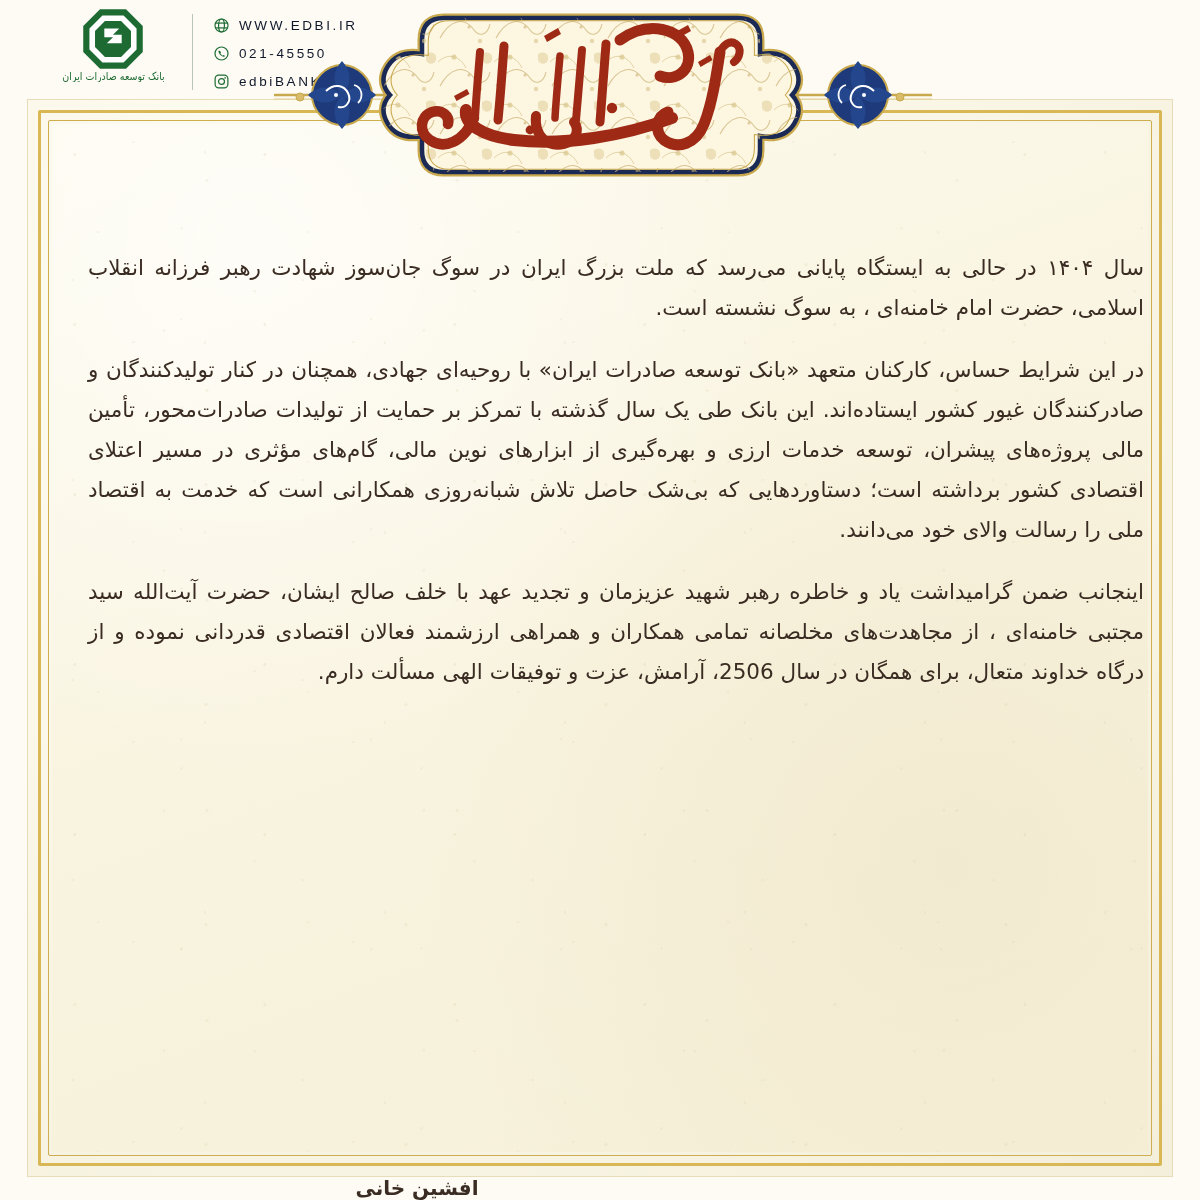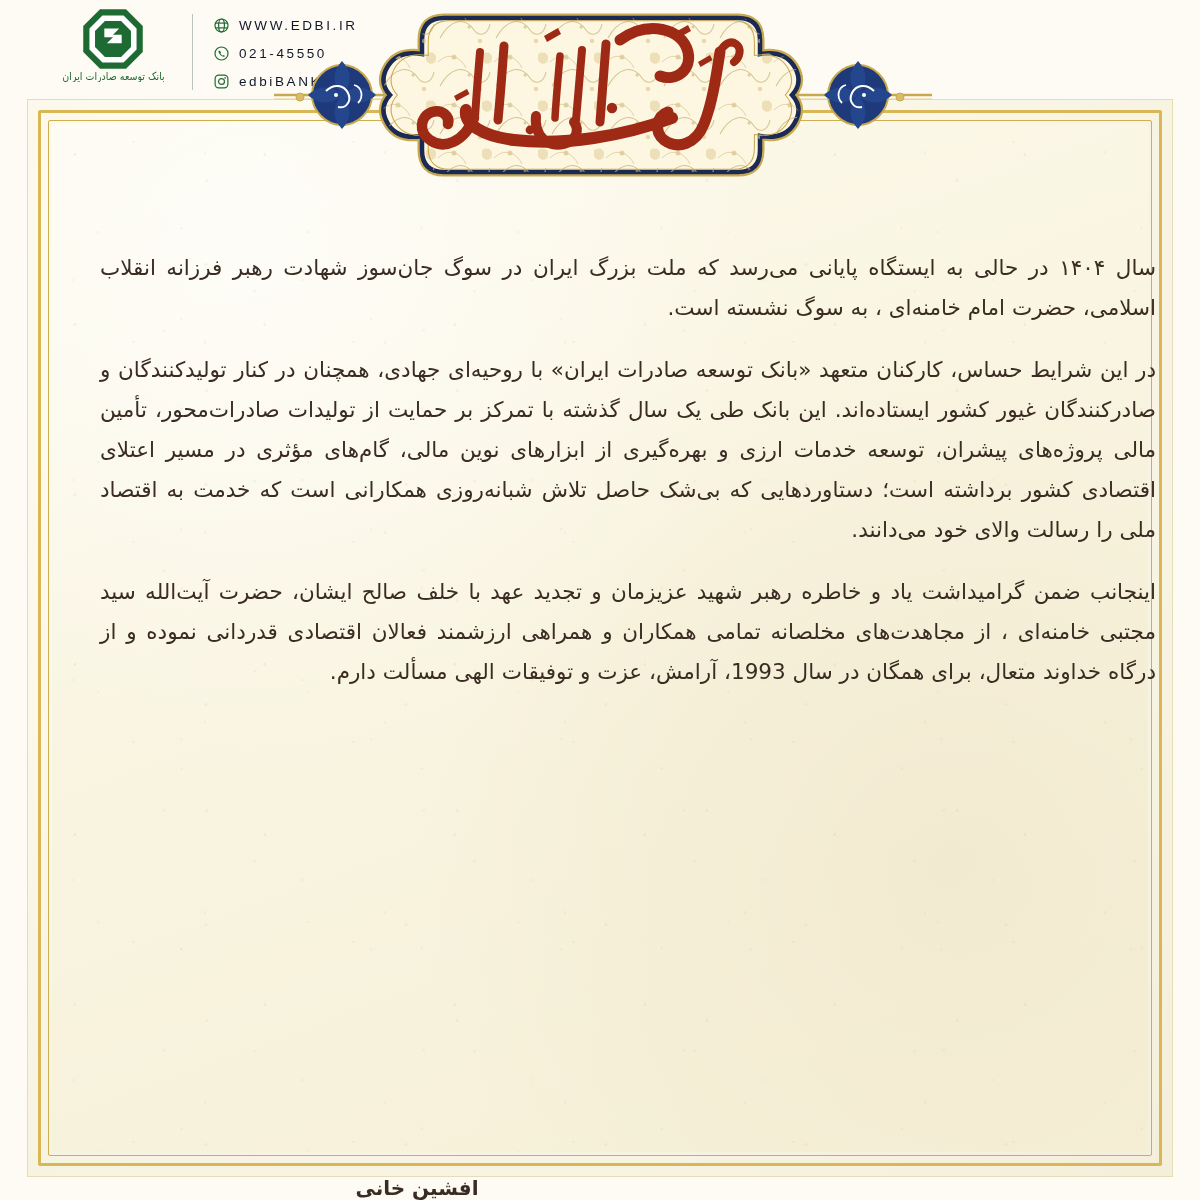--- a/index.html
+++ b/index.html
@@ -158,21 +158,21 @@
     background-size: 190px 170px, 220px 200px, 250px 210px, 180px 190px,
                      210px 230px, 240px 180px, 200px 220px, 230px 200px,
                      260px 240px, 190px 210px, 220px 190px;
     pointer-events: none;
     opacity: 0.9;
   }
 
   
   .content {
     position: absolute;
-    left: 72px;
+    left: 60px;
     top: 148px;
     width: 1056px;
     direction: rtl;
     z-index: 4;
   }
   .para {
     font-family: "DejaVu Sans", "Liberation Sans", sans-serif;
     font-size: 21.5px;
     line-height: 40px;
     color: #3a2c22;
@@ -363,20 +363,20 @@
 </div>
 
 <div class="page-frame">
   <div class="frame-outer"></div>
   <div class="frame-inner"></div>
   <div class="paper"></div>
 
   <div class="content">
     <p class="para">سال ۱۴۰۴ در حالی به ایستگاه پایانی می‌رسد که ملت بزرگ ایران در سوگ جان‌سوز شهادت رهبر فرزانه انقلاب اسلامی، حضرت امام خامنه‌ای ، به سوگ نشسته است.</p>
     <p class="para">در این شرایط حساس، کارکنان متعهد «بانک توسعه صادرات ایران» با روحیه‌ای جهادی، همچنان در کنار تولیدکنندگان و صادرکنندگان غیور کشور ایستاده‌اند. این بانک طی یک سال گذشته با تمرکز بر حمایت از تولیدات صادرات‌محور، تأمین مالی پروژه‌های پیشران، توسعه خدمات ارزی و بهره‌گیری از ابزارهای نوین مالی، گام‌های مؤثری در مسیر اعتلای اقتصادی کشور برداشته است؛ دستاوردهایی که بی‌شک حاصل تلاش شبانه‌روزی همکارانی است که خدمت به اقتصاد ملی را رسالت والای خود می‌دانند.</p>
-    <p class="para">اینجانب ضمن گرامیداشت یاد و خاطره رهبر شهید عزیزمان و تجدید عهد با خلف صالح ایشان، حضرت آیت‌الله سید مجتبی خامنه‌ای ، از مجاهدت‌های مخلصانه تمامی همکاران و همراهی ارزشمند فعالان اقتصادی قدردانی نموده و از درگاه خداوند متعال، برای همگان در سال 1993، آرامش، عزت و توفیقات الهی مسألت دارم.</p>
+    <p class="para">اینجانب ضمن گرامیداشت یاد و خاطره رهبر شهید عزیزمان و تجدید عهد با خلف صالح ایشان، حضرت آیت‌الله سید مجتبی خامنه‌ای ، از مجاهدت‌های مخلصانه تمامی همکاران و همراهی ارزشمند فعالان اقتصادی قدردانی نموده و از درگاه خداوند متعال، برای همگان در سال 2506، آرامش، عزت و توفیقات الهی مسألت دارم.</p>
   </div>
 
   <div class="signature">
     <div class="sig-name">افشین خانی</div>
 
   </div>
 </div>
 
 </body></html>

